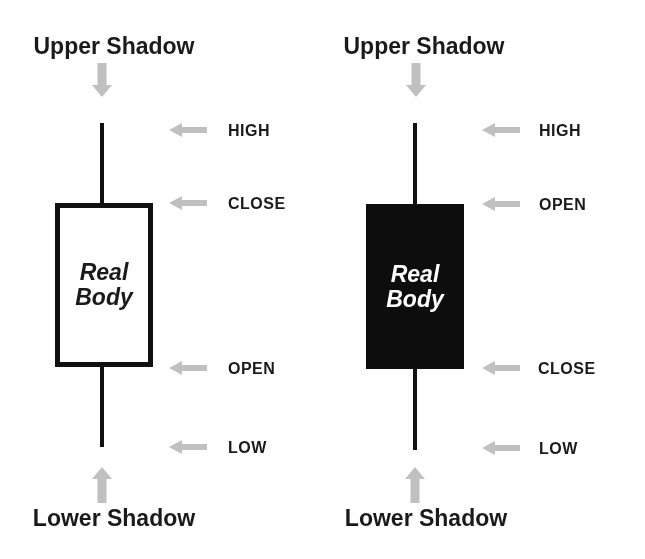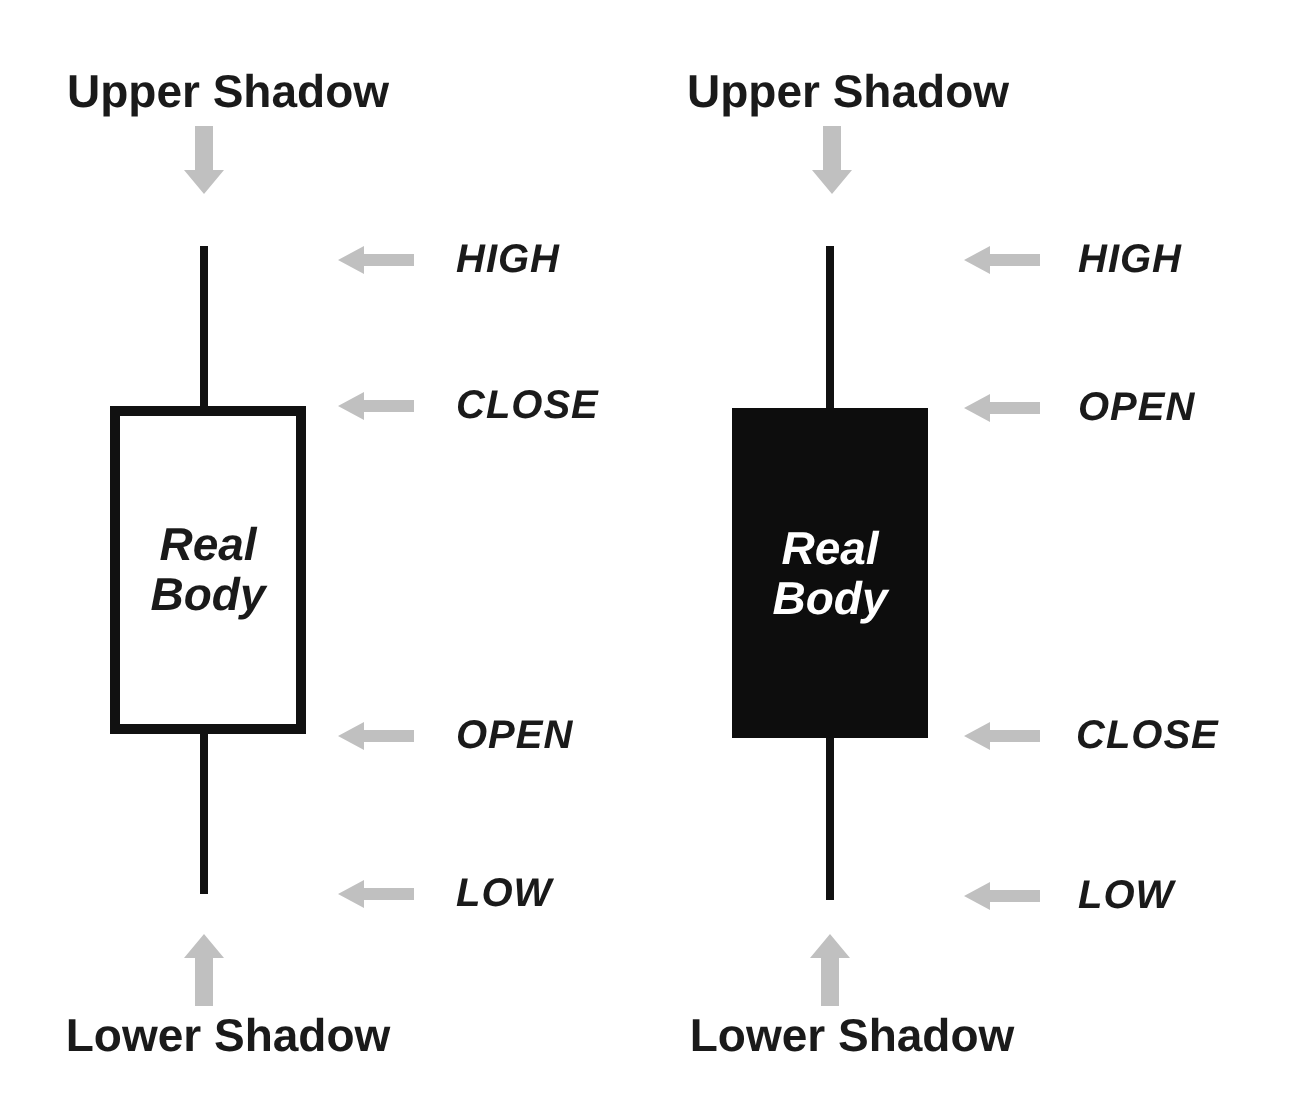--- a/index.html
+++ b/index.html
@@ -20,24 +20,23 @@
     font-weight:bold;
     overflow:hidden;
   }
   .abs{position:absolute;}
   .shadow-label{
     font-size:23px;color:var(--text);
     transform:translate(-50%,-50%);
     white-space:nowrap;
   }
   .price-label{
-    font-size:20px;letter-spacing:.5px;color:var(--text);
+    font-size:16px;letter-spacing:.5px;color:var(--text);
     transform:translateY(-52%);
     white-space:nowrap;
-    font-style:italic;
   }
   .wick{width:4px;background:var(--outline);}
   .candle-body{box-sizing:border-box;}
   .body-bull{background:var(--bullish_body_fill);border:5px solid var(--outline);}
   .body-bear{background:var(--bearish_body_fill);}
   .body-text{
     position:absolute;inset:0;
     display:flex;align-items:center;justify-content:center;
     text-align:center;
     font-size:23px;line-height:25px;

